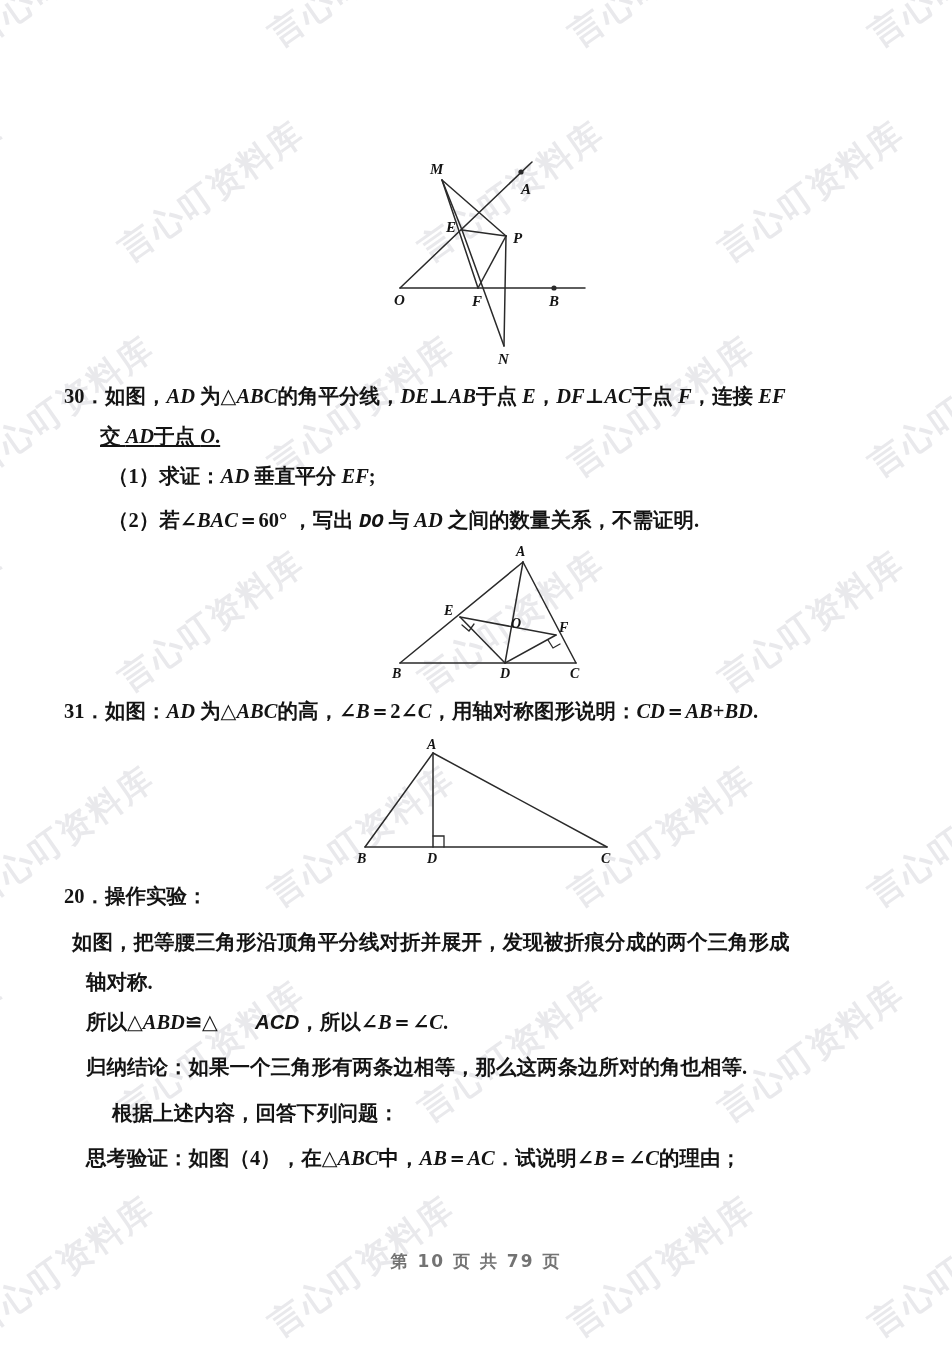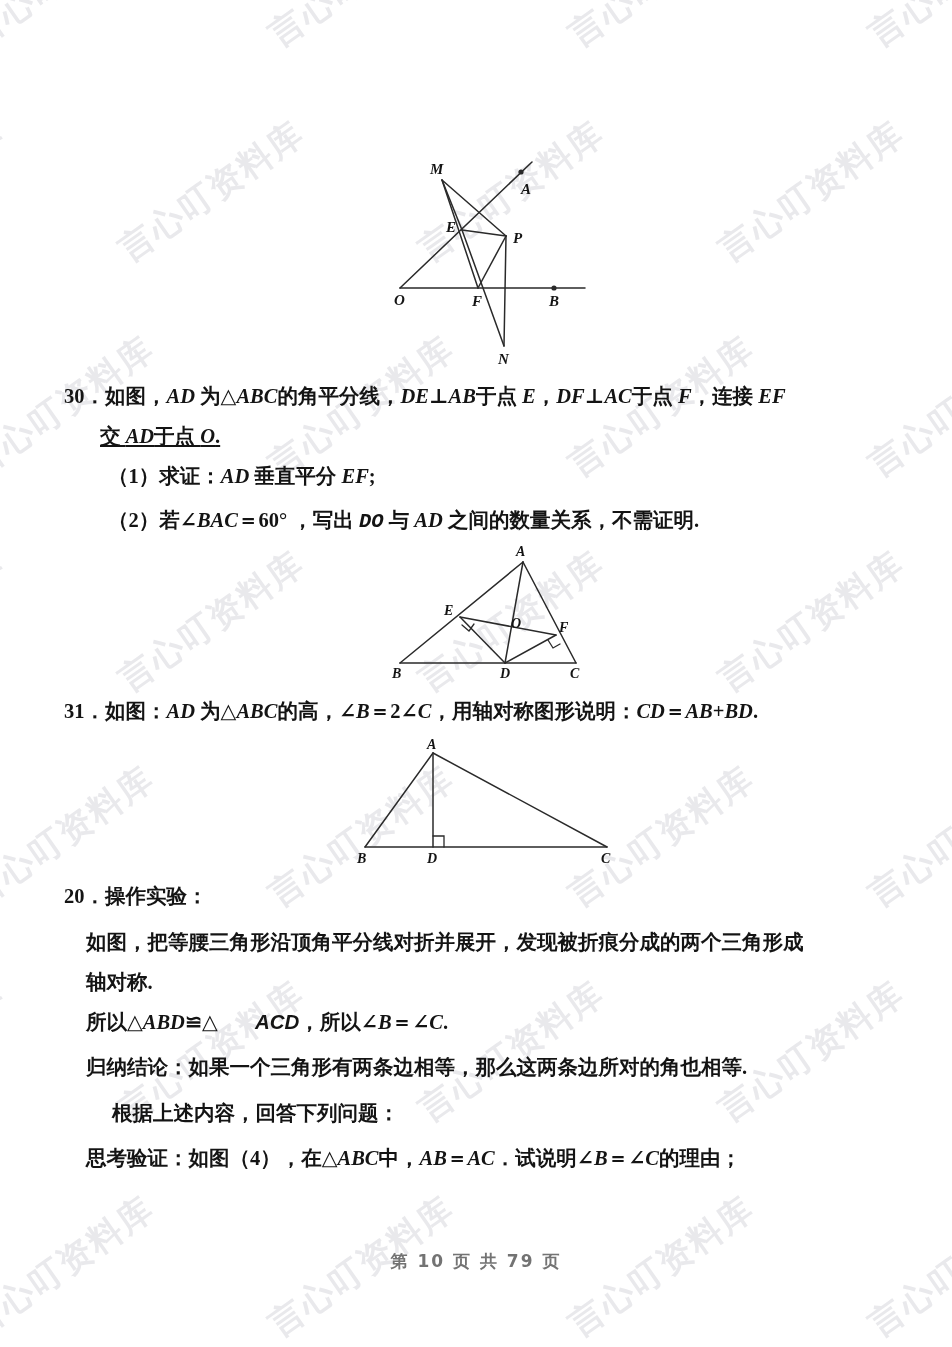--- a/index.html
+++ b/index.html
@@ -209,21 +209,21 @@
       <g font-family="Liberation Serif, DejaVu Serif, serif" font-style="italic" font-size="14" font-weight="700" fill="#141414">
         <text x="72" y="9">A</text>
         <text x="2" y="123">B</text>
         <text x="72" y="123">D</text>
         <text x="246" y="123">C</text>
       </g>
     </svg>
   </div>
 
   <div class="txt" style="left:64px; top:886px;">20．操作实验：</div>
-  <div class="txt" style="left:86px; top:932px;text-align:center;">如图，把等腰三角形沿顶角平分线对折并展开，发现被折痕分成的两个三角形成</div>
+  <div class="txt" style="left:72px; top:932px;text-align:center;">如图，把等腰三角形沿顶角平分线对折并展开，发现被折痕分成的两个三角形成</div>
   <div class="txt" style="left:86px; top:972px;">轴对称.</div>
   <div class="txt" style="left:86px; top:1012px;">所以△<i style="font-family:'Liberation Serif','DejaVu Serif',serif;">ABD</i>≌△<i style="font-family:Liberation Sans, sans-serif;margin-left:37px;">ACD</i>，所以∠<i style="font-family:'Liberation Serif','DejaVu Serif',serif;">B</i>＝∠<i style="font-family:'Liberation Serif','DejaVu Serif',serif;">C</i>.</div>
   <div class="txt" style="left:86px; top:1057px;">归纳结论：如果一个三角形有两条边相等，那么这两条边所对的角也相等.</div>
   <div class="txt" style="left:86px; top:1103px;margin-left:26px;">根据上述内容，回答下列问题：</div>
   <div class="txt" style="left:86px; top:1148px;">思考验证：如图（4），在△<i style="font-family:'Liberation Serif','DejaVu Serif',serif;">ABC</i>中，<i style="font-family:'Liberation Serif','DejaVu Serif',serif;">AB</i>＝<i style="font-family:'Liberation Serif','DejaVu Serif',serif;">AC</i>．试说明∠<i style="font-family:'Liberation Serif','DejaVu Serif',serif;">B</i>＝∠<i style="font-family:'Liberation Serif','DejaVu Serif',serif;">C</i>的理由；</div>
 
   <div class="footer" style="top:1250px;">第 10 页 共 79 页</div>
 
 </div>
 

